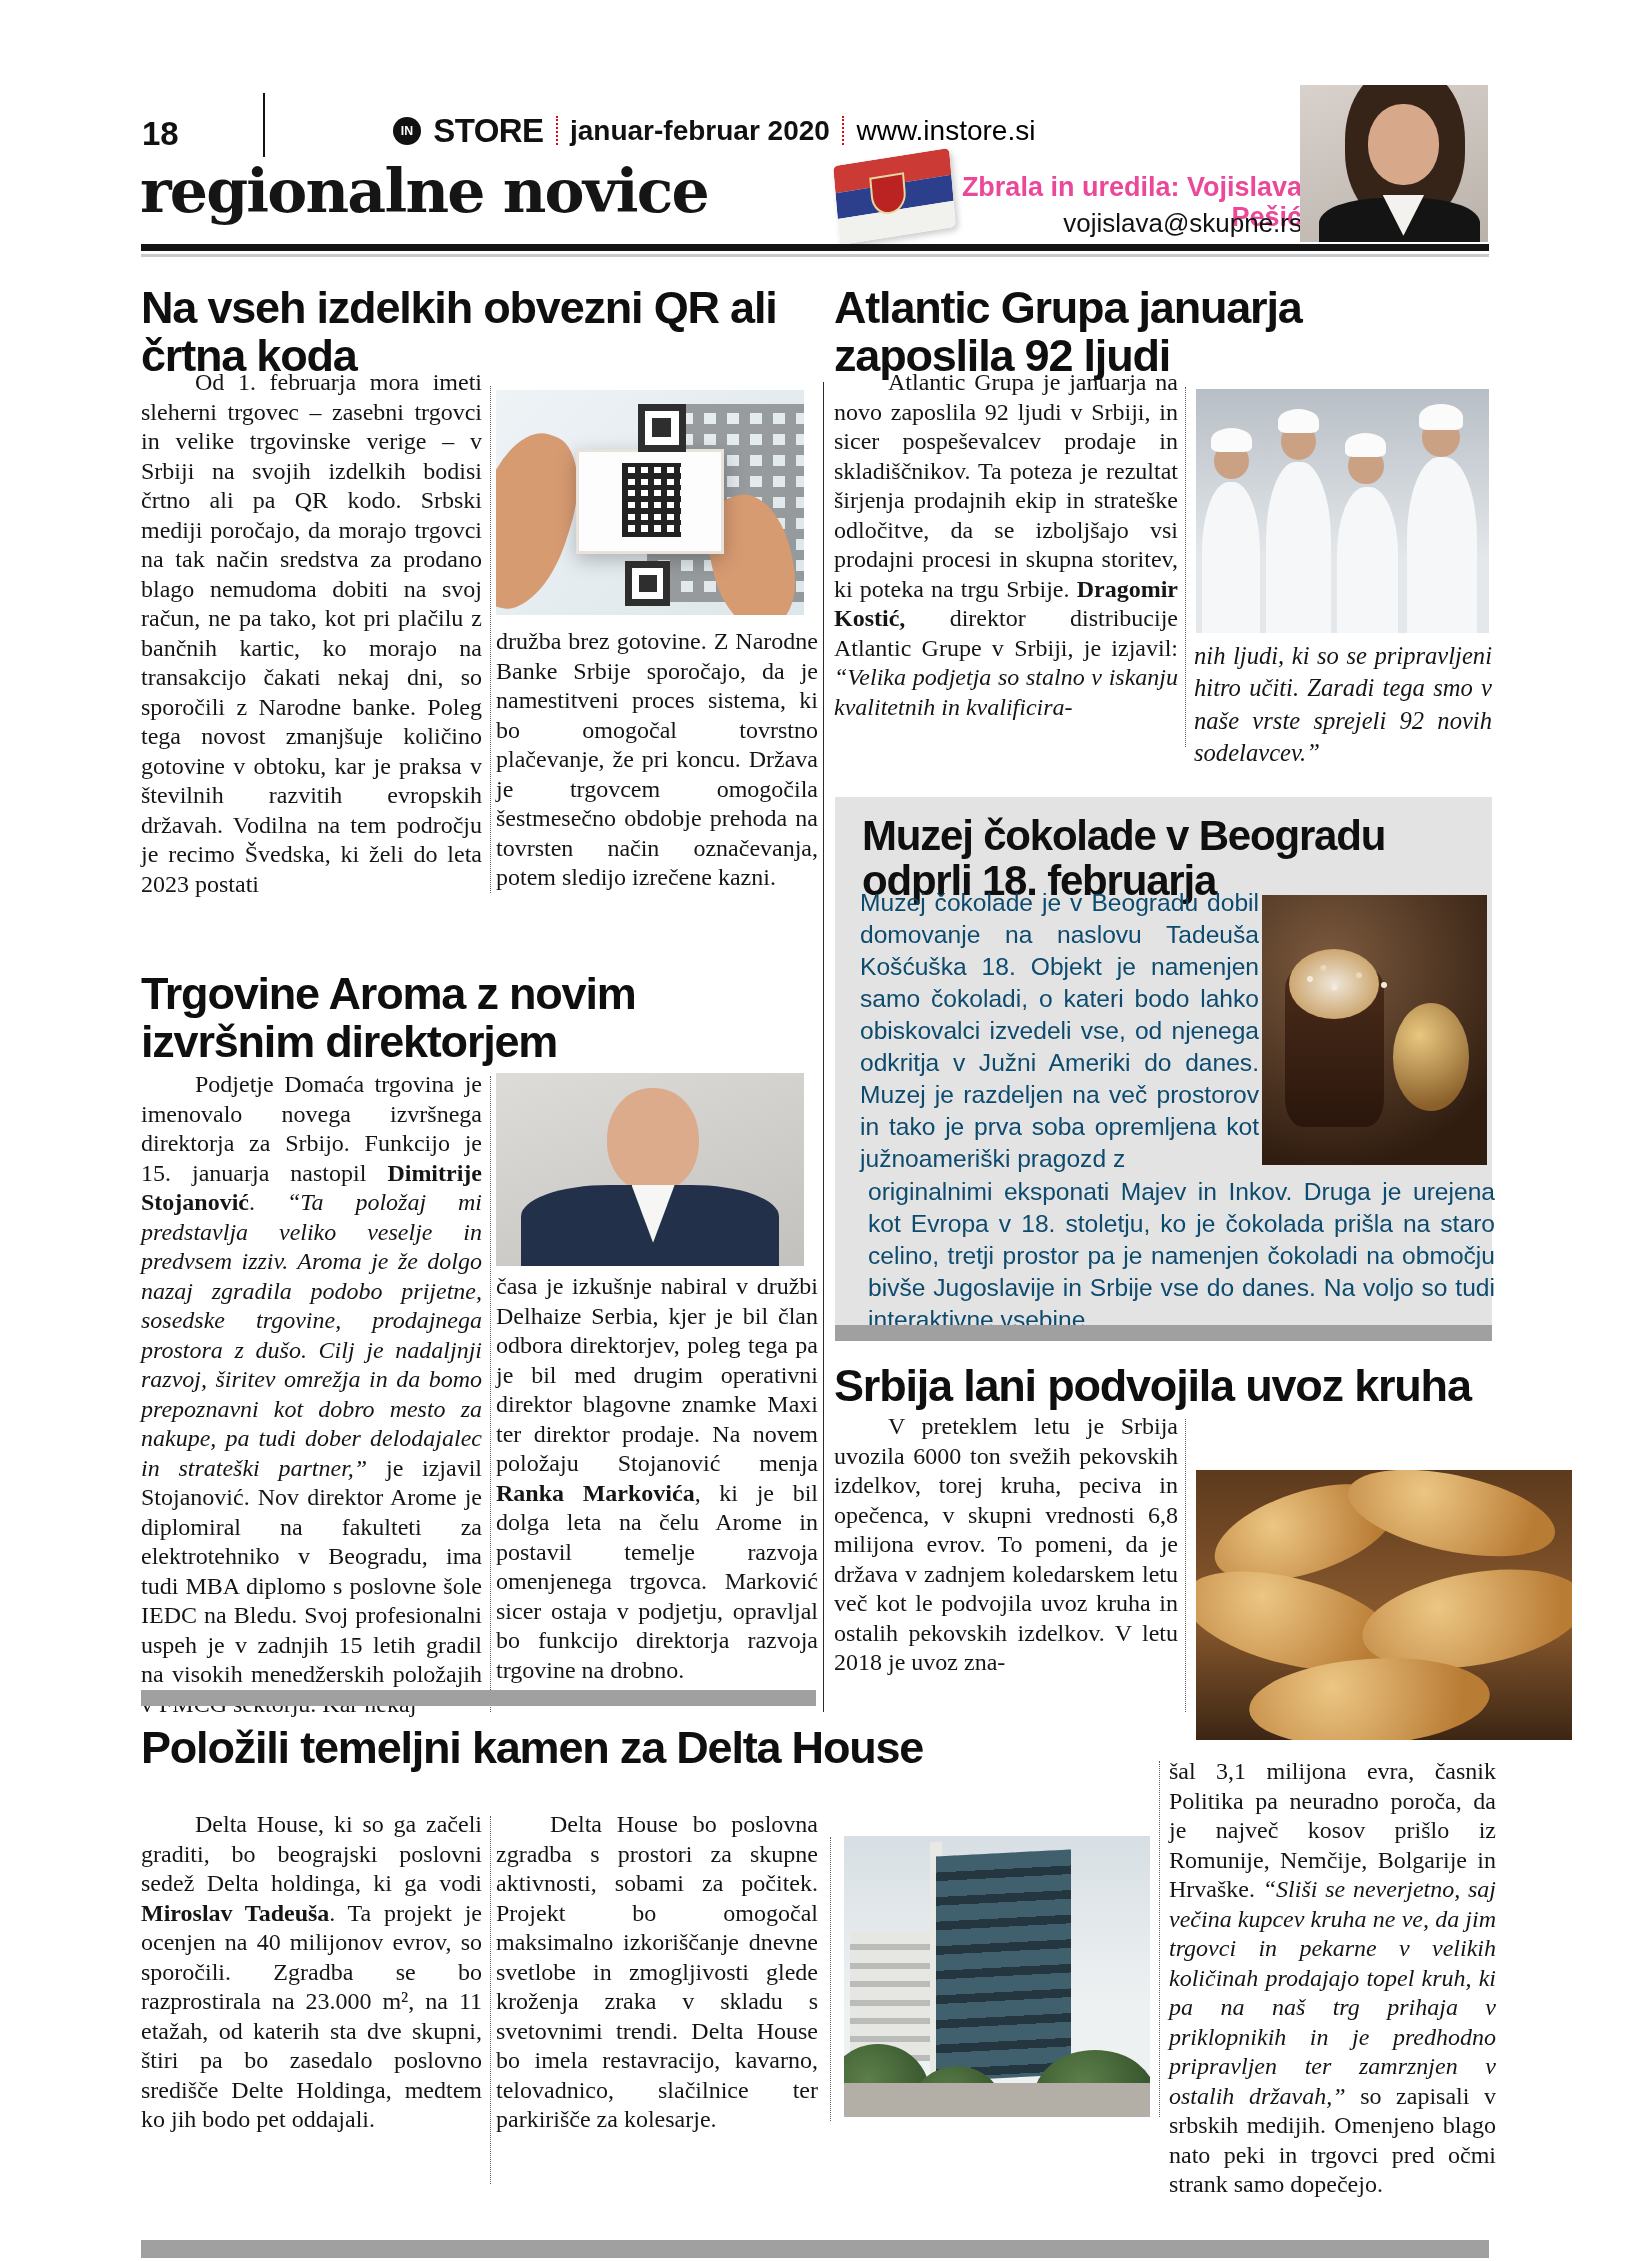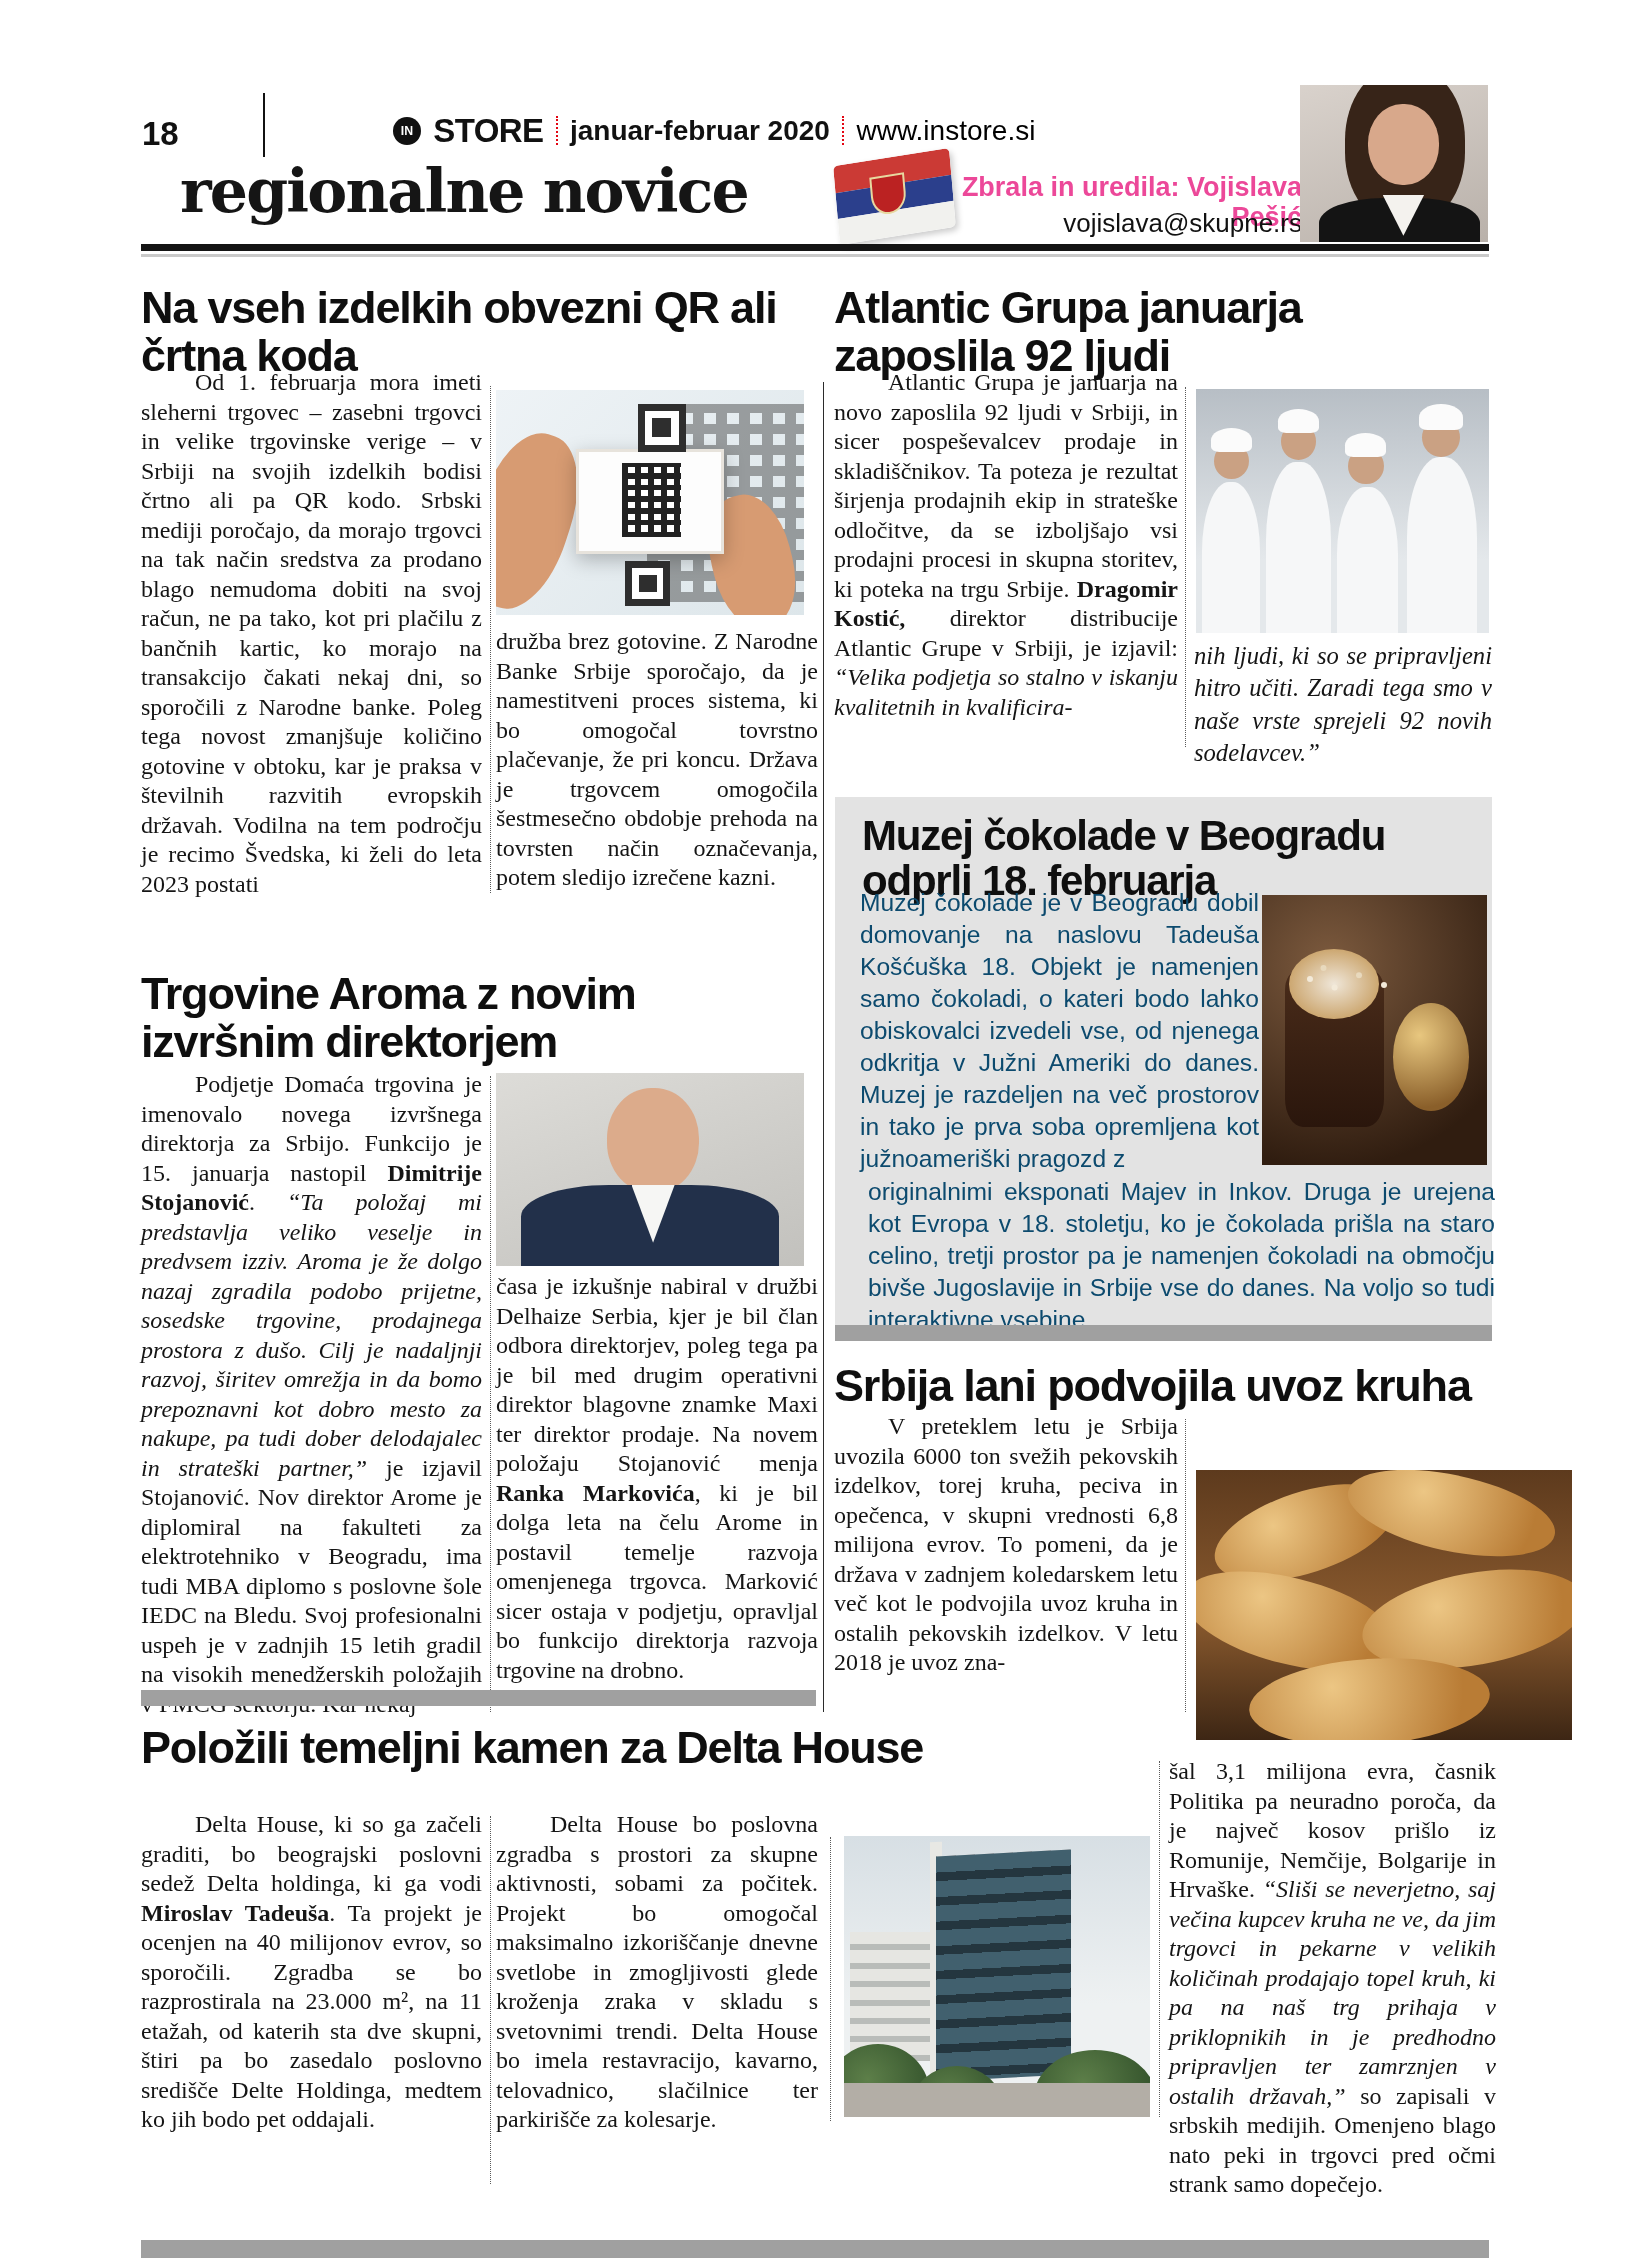--- a/index.html
+++ b/index.html
@@ -105,21 +105,21 @@
 
   <div class="abs logo-row" style="left:393px;top:114px;">
     <div class="logo-circle">IN</div>
     <div class="logo-store">STORE</div>
     <div class="red-dot-sep"></div>
     <div class="issue">januar-februar 2020</div>
     <div class="red-dot-sep"></div>
     <div class="site">www.instore.si</div>
   </div>
 
-  <div class="abs section-title" style="left:140px;top:161px;margin-left:40px;">regionalne novice</div>
+  <div class="abs section-title" style="left:140px;top:161px;">regionalne novice</div>
 
   <div class="abs flag" style="left:836px;top:157px;width:117px;height:79px;">
     <div class="r"></div>
     <div class="b"></div>
     <div class="w"></div>
     <div class="shield"></div>
   </div>
 
   <div class="abs byline" style="left:958px;top:173px;width:344px;">Zbrala in uredila: Vojislava Pešić</div>
   <div class="abs email" style="left:958px;top:209px;width:344px;">vojislava@skupne.rs</div>

